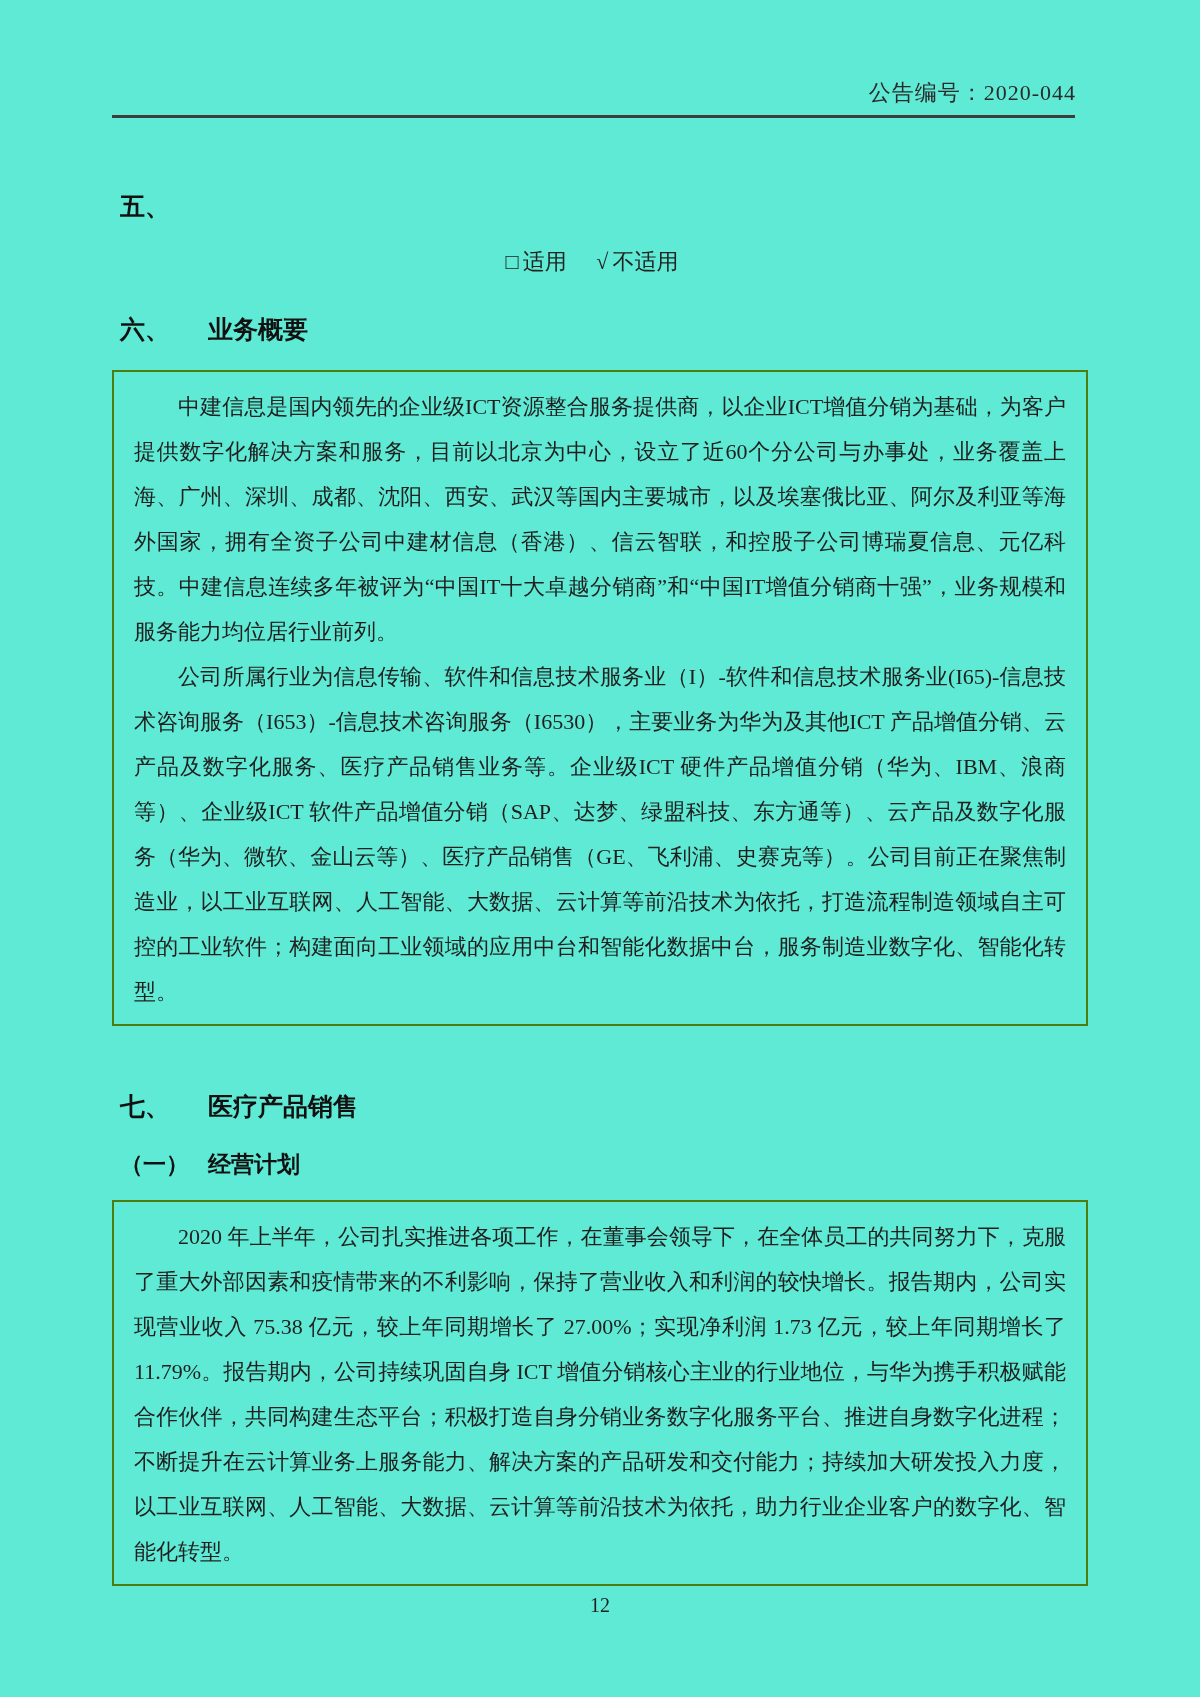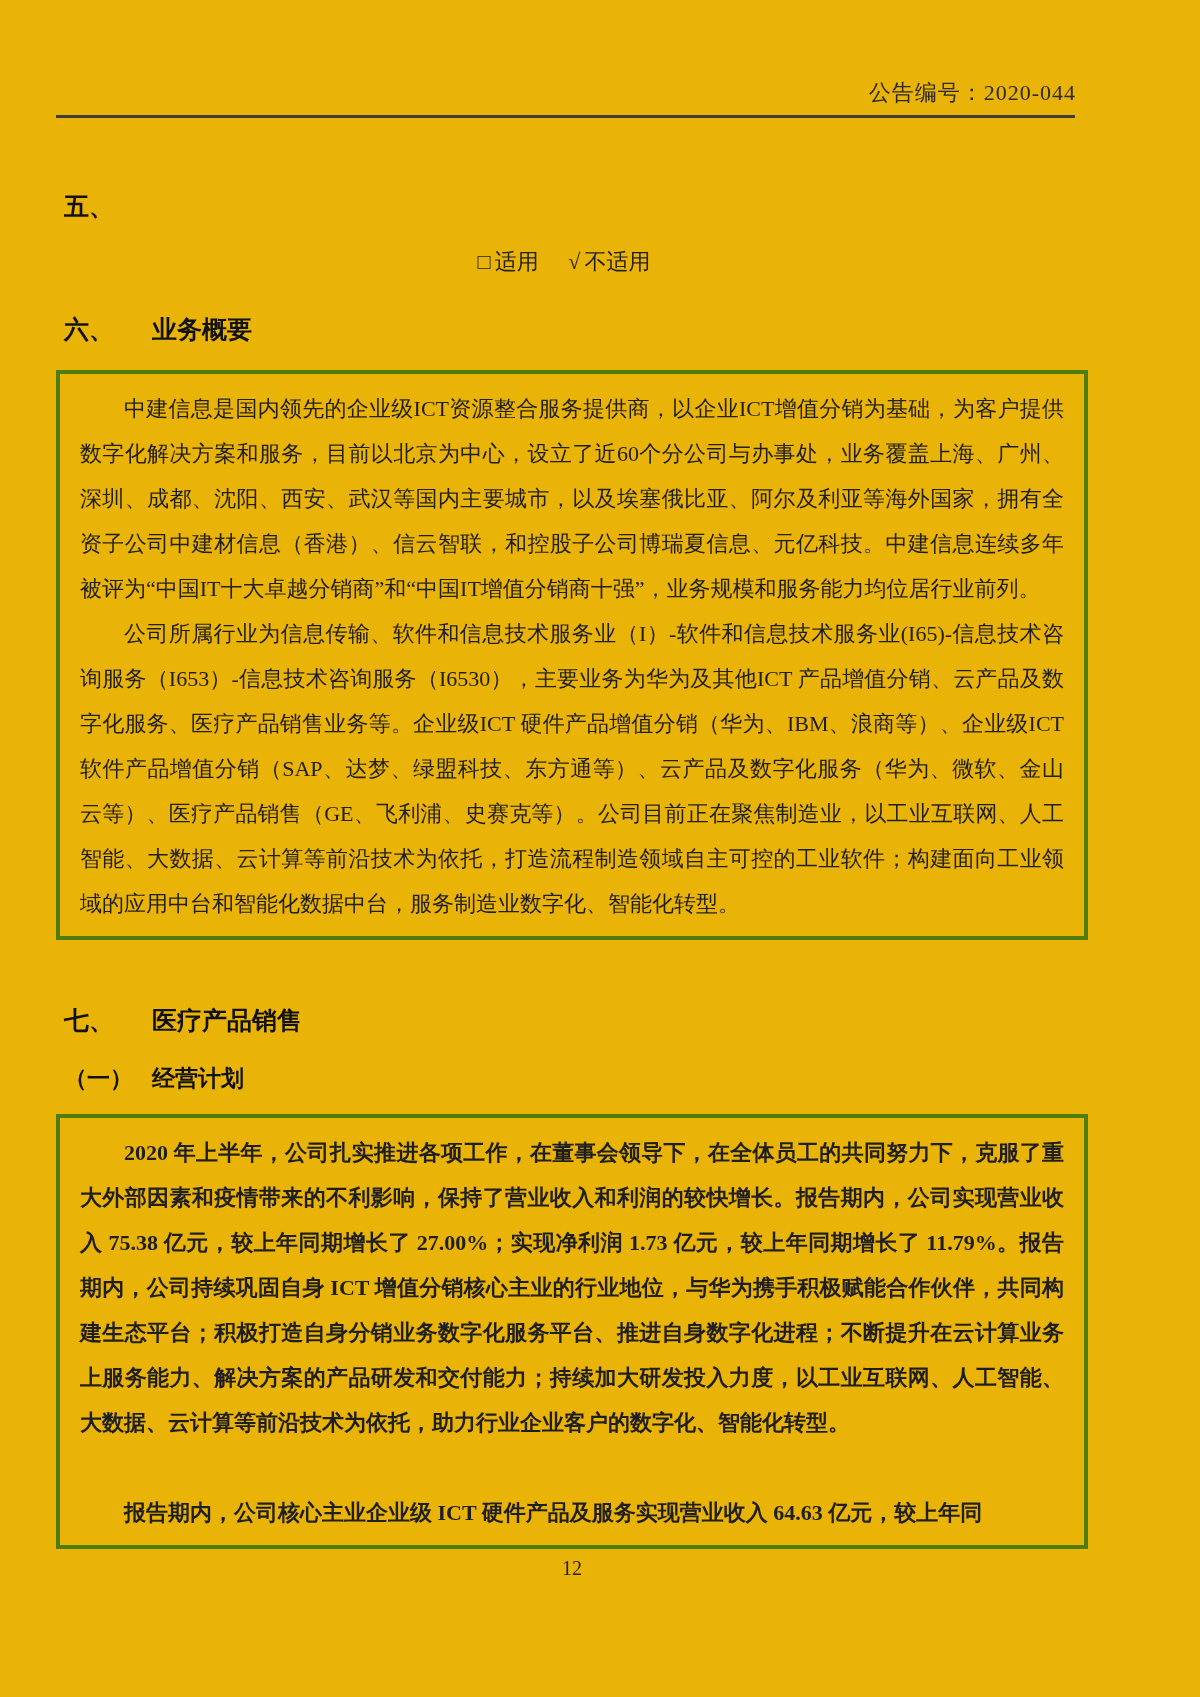--- a/index.html
+++ b/index.html
@@ -1,22 +1,22 @@
 <!DOCTYPE html>
 <html lang="zh"><head>
 <meta charset="utf-8">
 <style>
   html, body { margin: 0; padding: 0; background: #ffffff; }
   .page {
     width: 1200px;
     height: 1697px;
     box-sizing: border-box;
     margin: 0 auto;
-    padding: 78px 112px 0 56px;
-    background: #eab308;
+    padding: 78px 112px 0 112px;
+    background: #5eead4;
     font-family: "Liberation Serif", "DejaVu Serif", serif;
     color: #1c1c1c;
     overflow: hidden;
   }
   .doc-number {
     text-align: right;
     font-size: 22px;
     letter-spacing: 1px;
     padding-right: 12px;
     color: #2a2a2a;
@@ -53,29 +53,29 @@
   .heading-2 {
     display: flex;
     align-items: baseline;
     font-weight: bold;
     font-size: 23px;
     color: #111;
     margin-top: 26px;
   }
   .heading-2 .h-num { width: 88px; padding-left: 8px; }
   .text-box {
-    border: 4px solid #4d7c0f;
+    border: 2px solid #4d7c0f;
     margin-top: 24px;
     padding: 12px 20px 10px 20px;
     font-size: 22px;
     line-height: 45px;
     text-align: justify;
     color: #1f1f1f;
   }
-  .box-2 { margin-top: 20px; font-weight: bold; }
+  .box-2 { margin-top: 20px; }
   .par { margin: 0; text-indent: 2em; }
   .par-gap { margin-top: 45px; }
   .page-number {
     text-align: center;
     font-size: 20px;
     margin-top: 8px;
     color: #1f1f1f;
   }
 </style>
 </head>
@@ -110,18 +110,17 @@
     <span class="h-title">医疗产品销售</span>
   </div>
 
   <div class="heading-2">
     <span class="h-num">（一）</span>
     <span class="h-title">经营计划</span>
   </div>
 
   <div class="text-box box-2">
     <p class="par">2020 年上半年，公司扎实推进各项工作，在董事会领导下，在全体员工的共同努力下，克服了重大外部因素和疫情带来的不利影响，保持了营业收入和利润的较快增长。报告期内，公司实现营业收入 75.38 亿元，较上年同期增长了 27.00%；实现净利润 1.73 亿元，较上年同期增长了 11.79%。报告期内，公司持续巩固自身 ICT 增值分销核心主业的行业地位，与华为携手积极赋能合作伙伴，共同构建生态平台；积极打造自身分销业务数字化服务平台、推进自身数字化进程；不断提升在云计算业务上服务能力、解决方案的产品研发和交付能力；持续加大研发投入力度，以工业互联网、人工智能、大数据、云计算等前沿技术为依托，助力行业企业客户的数字化、智能化转型。</p>
-    <p class="par par-gap">报告期内，公司核心主业企业级 ICT 硬件产品及服务实现营业收入 64.63 亿元，较上年同</p>
   </div>
 
   <div class="page-number">12</div>
 
 </div>
 
 </body></html>

